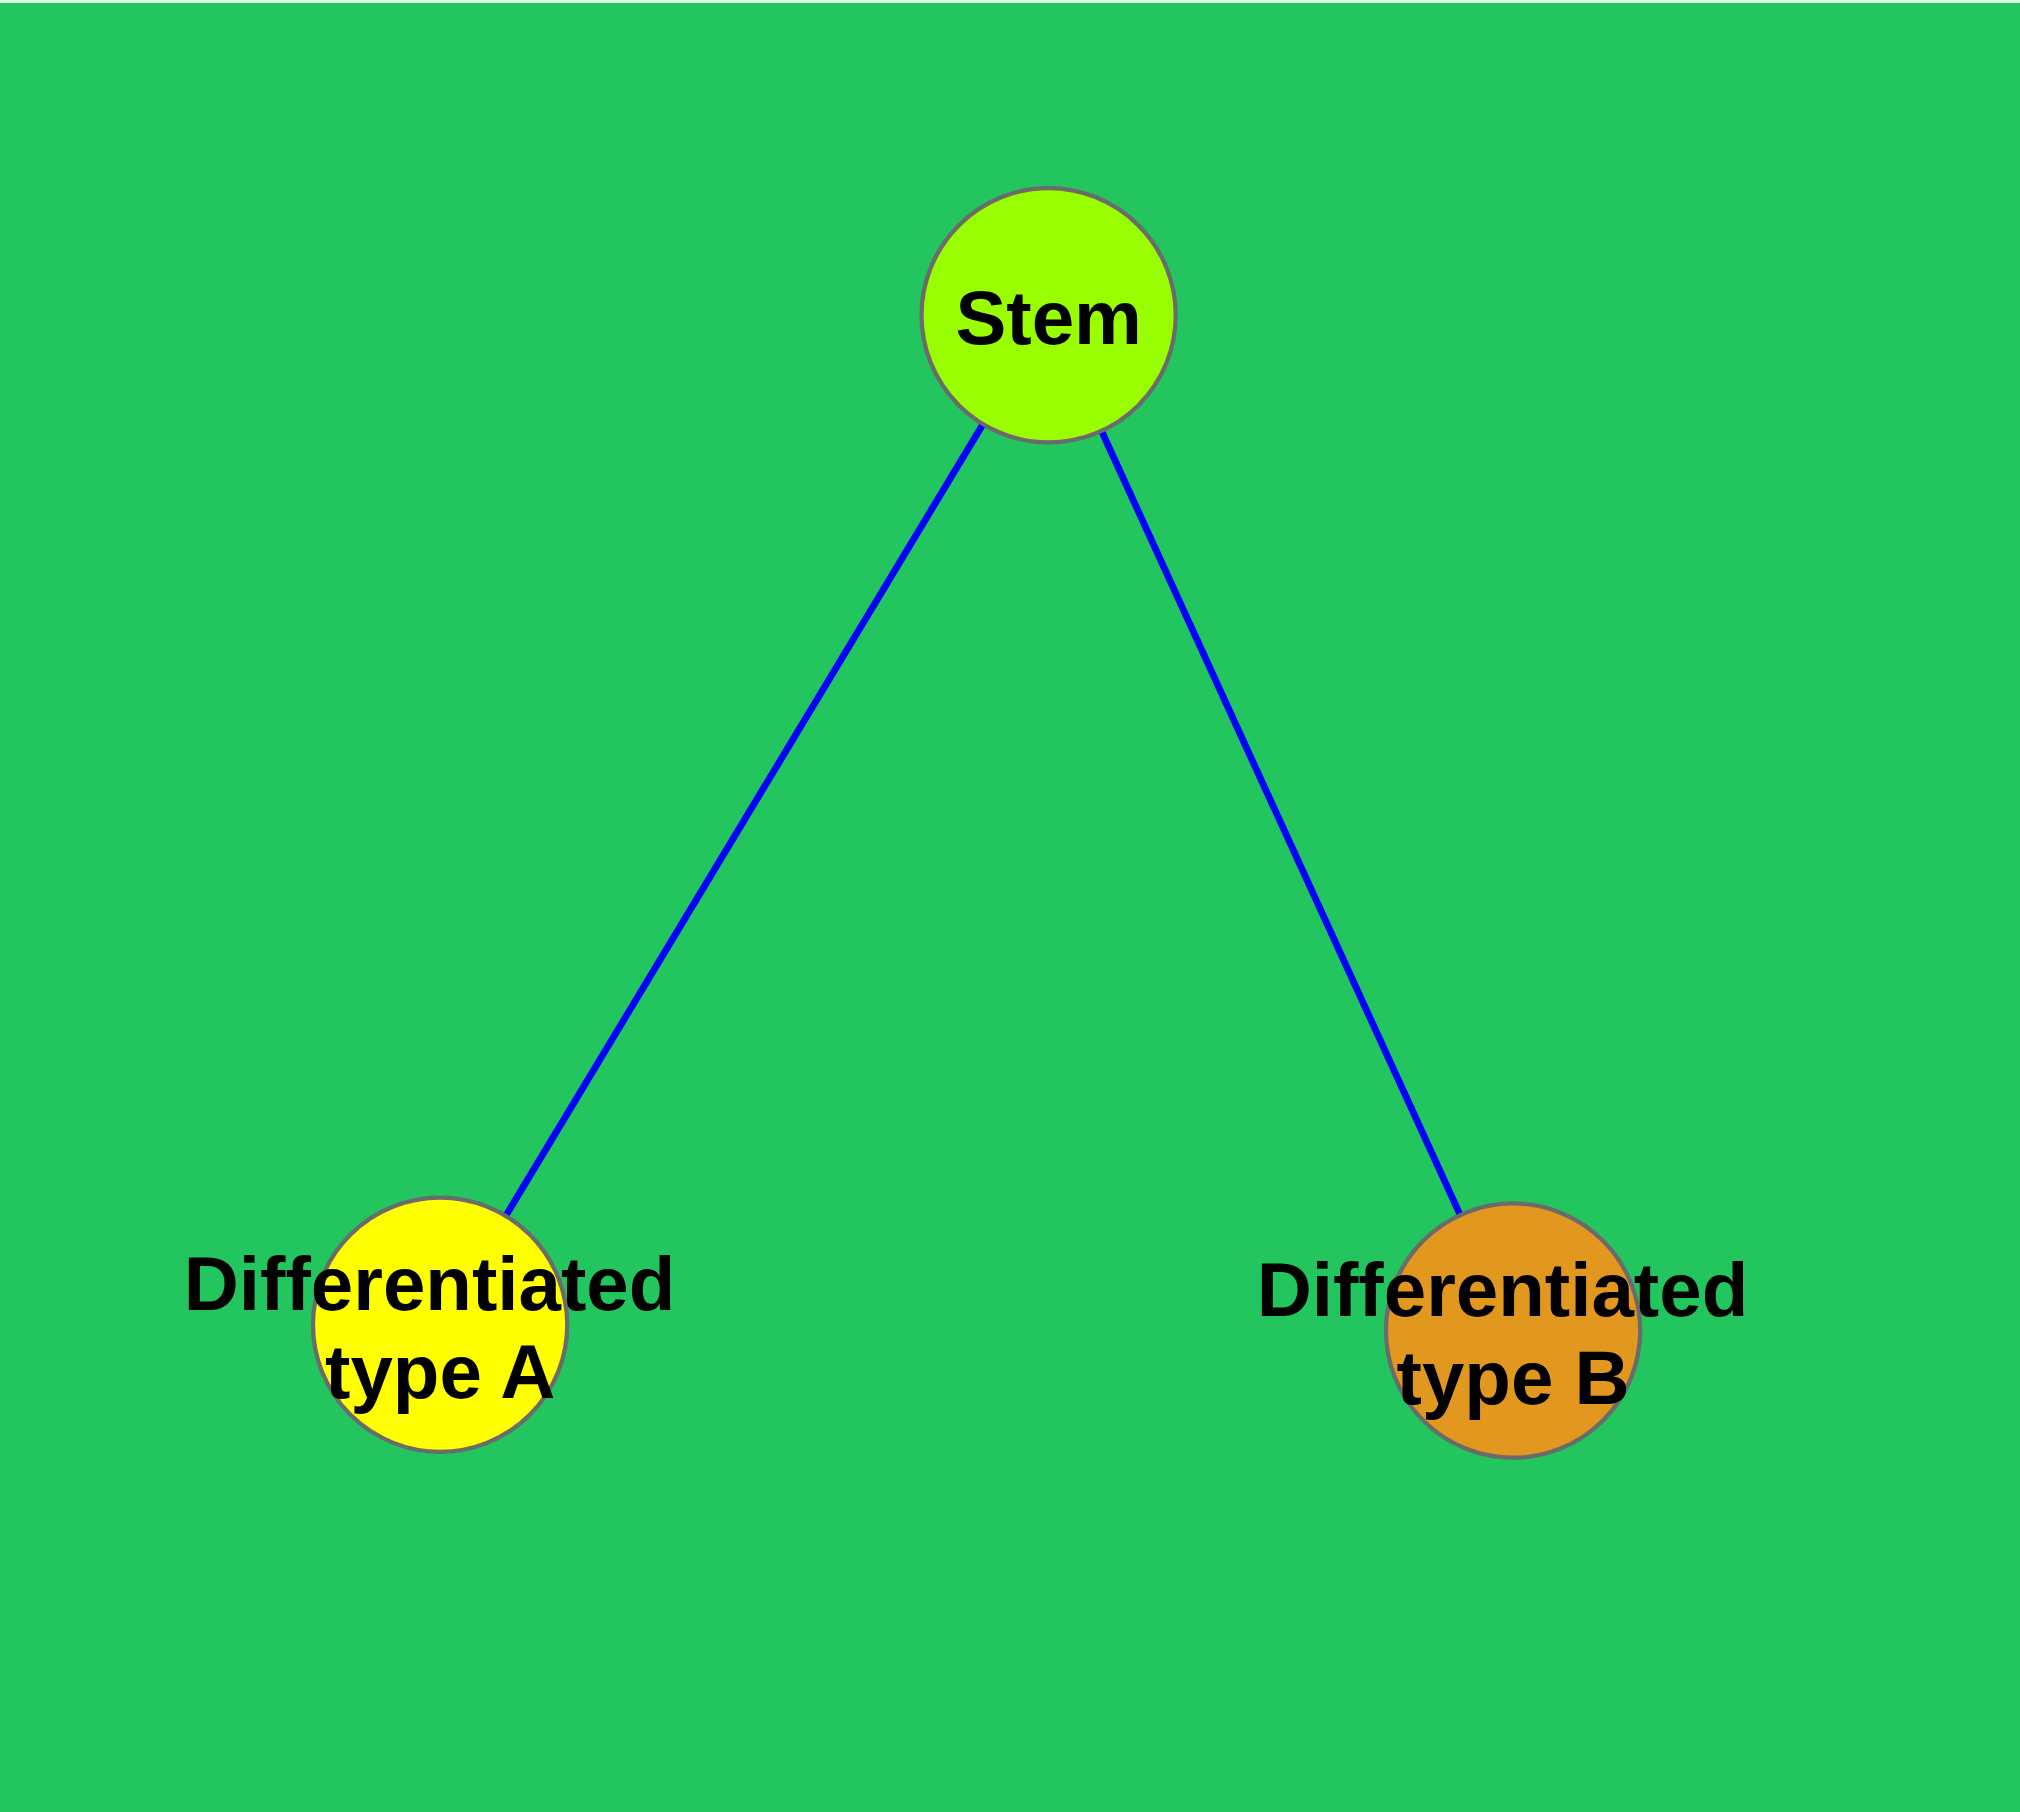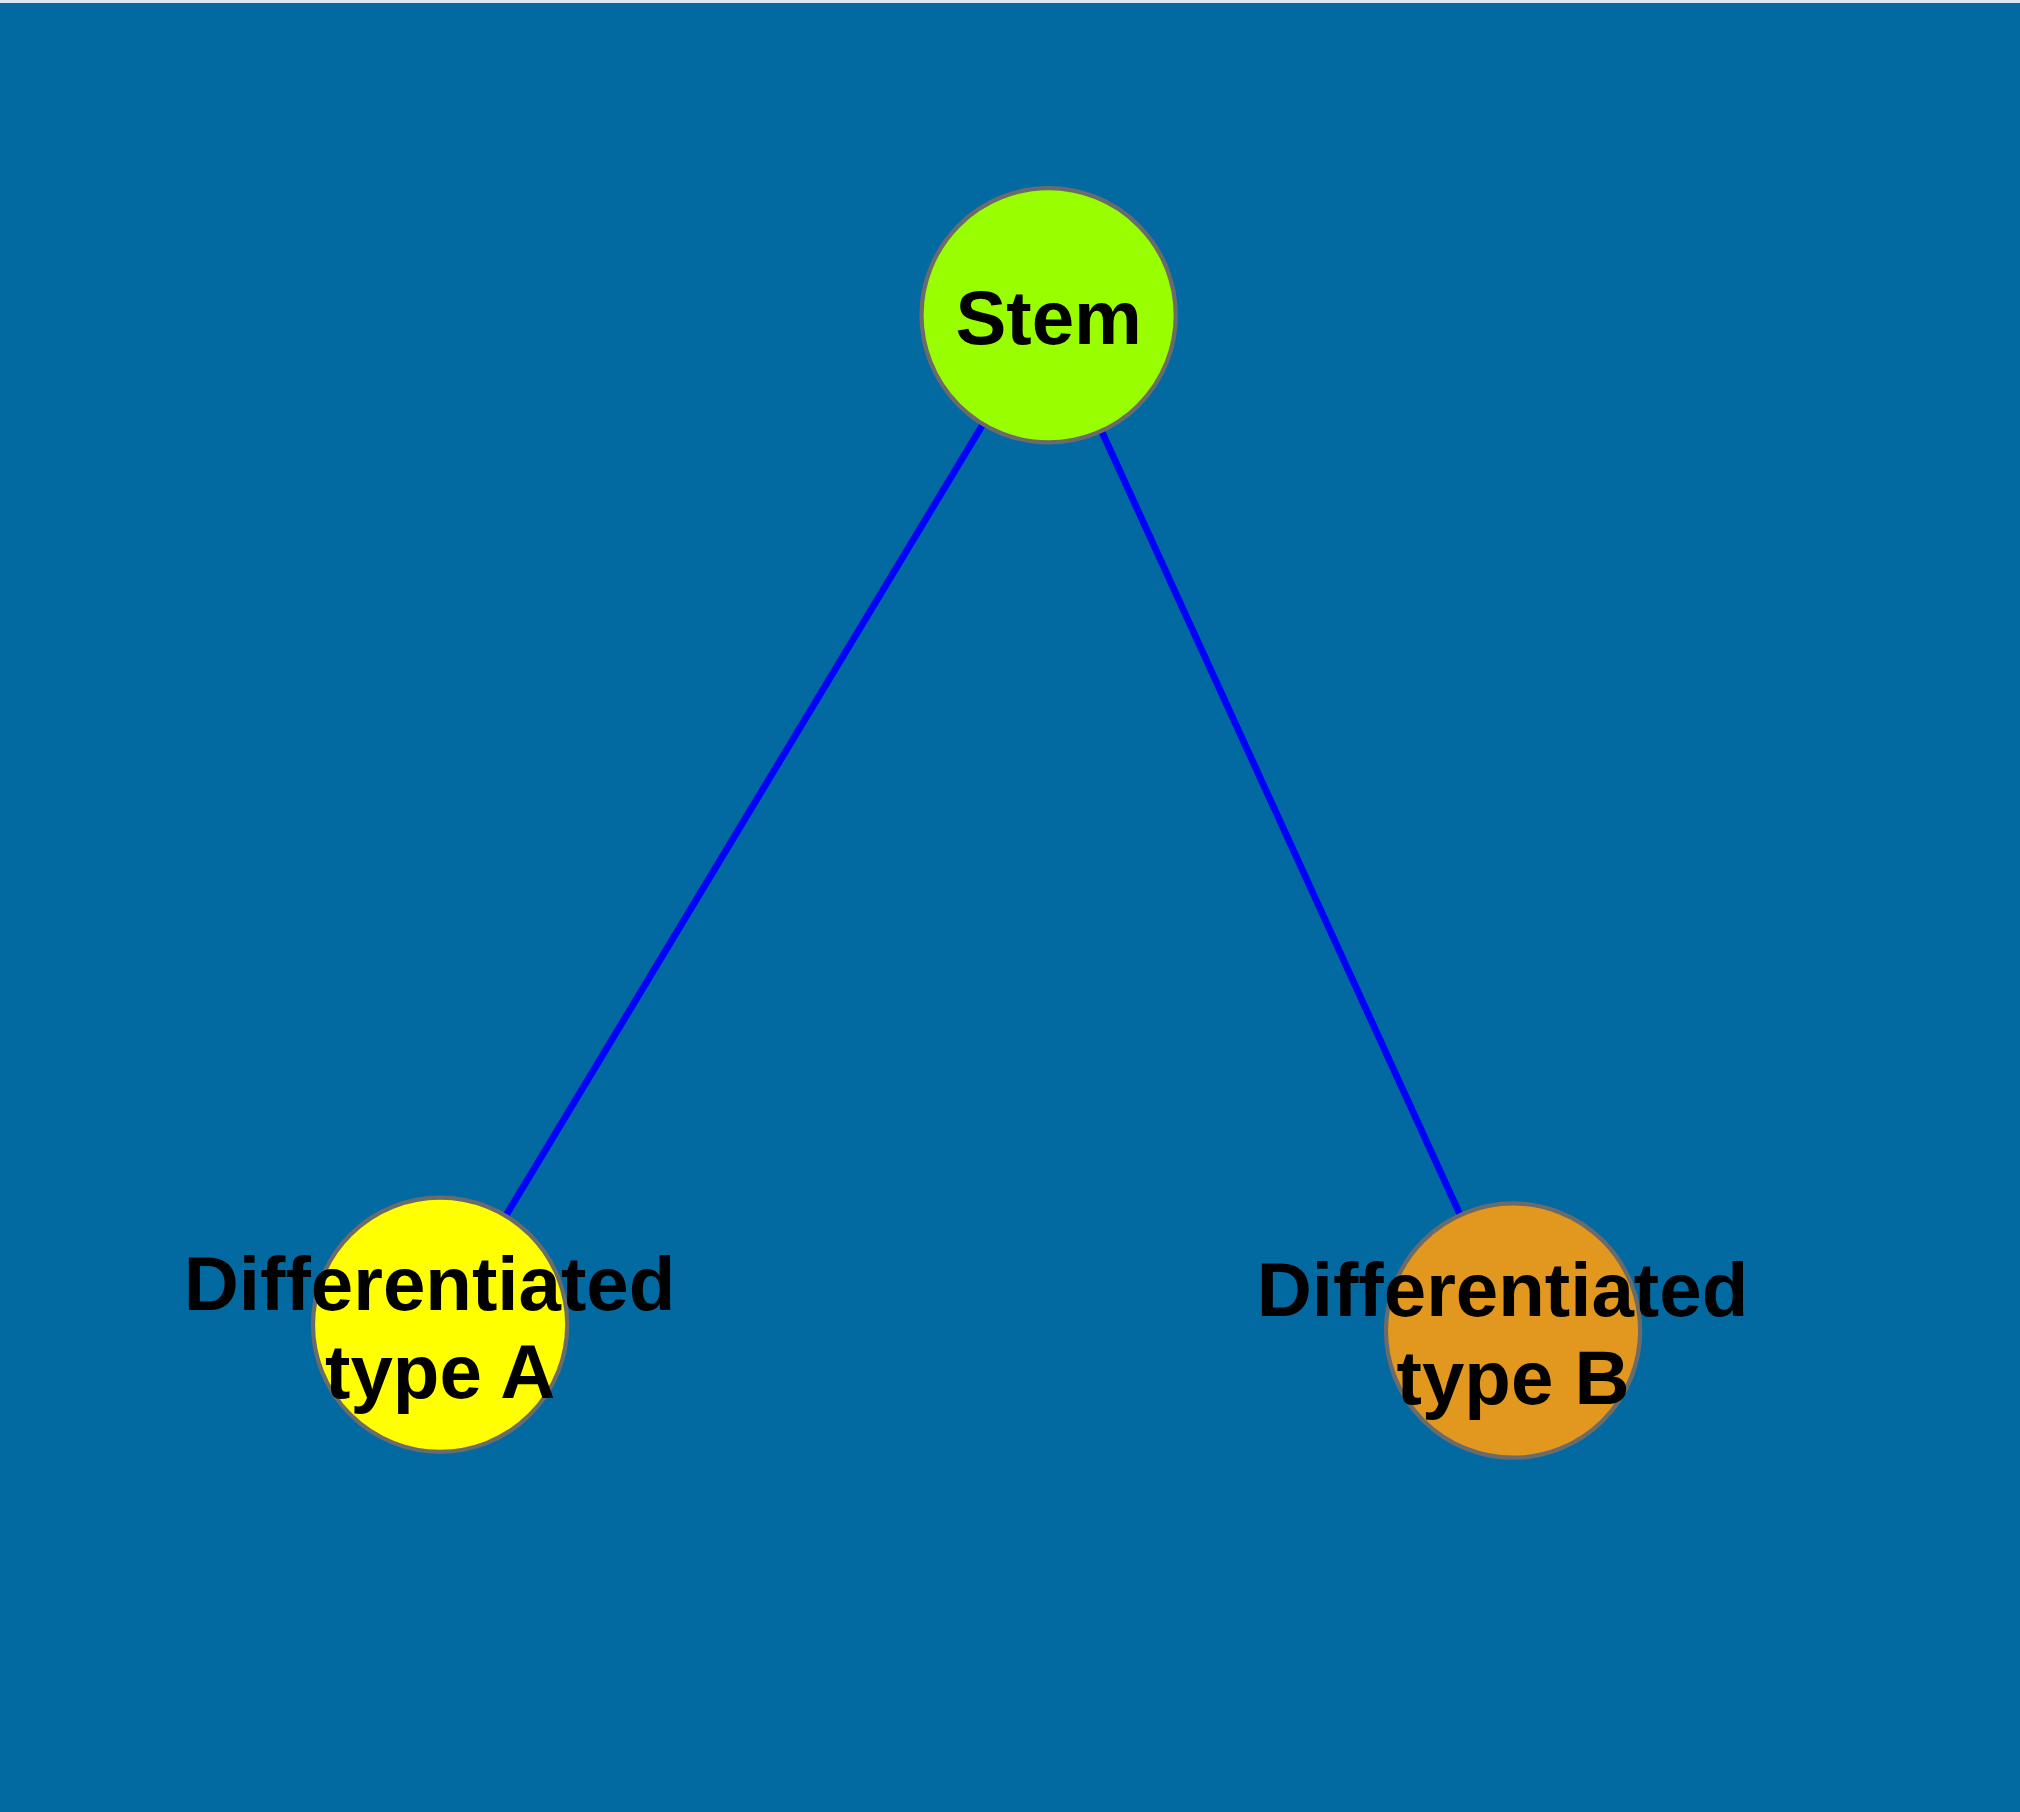--- a/index.html
+++ b/index.html
@@ -43,21 +43,21 @@
     font-family: "Liberation Sans", sans-serif;
     font-weight: bold;
     font-size: 90px;
     fill: #000000;
     text-anchor: middle;
   }
 </style>
 </head>
 <body>
 
-<div class="canvas-wrap" style="background: #0369a1;">
+<div class="canvas-wrap" style="background: #22c55e;">
   <div class="top-edge"></div>
 
   <svg class="graph" viewBox="0 0 2384 2138">
 
     <line x1="1237" y1="372" x2="519" y2="1563" class="edge" stroke="#0000FF"></line>
 
     <line x1="1237" y1="372" x2="1785" y2="1570" class="edge" stroke="#0000FF"></line>
 
     <circle cx="1237" cy="372" r="150" class="node" fill="#99FE00"></circle>
 

